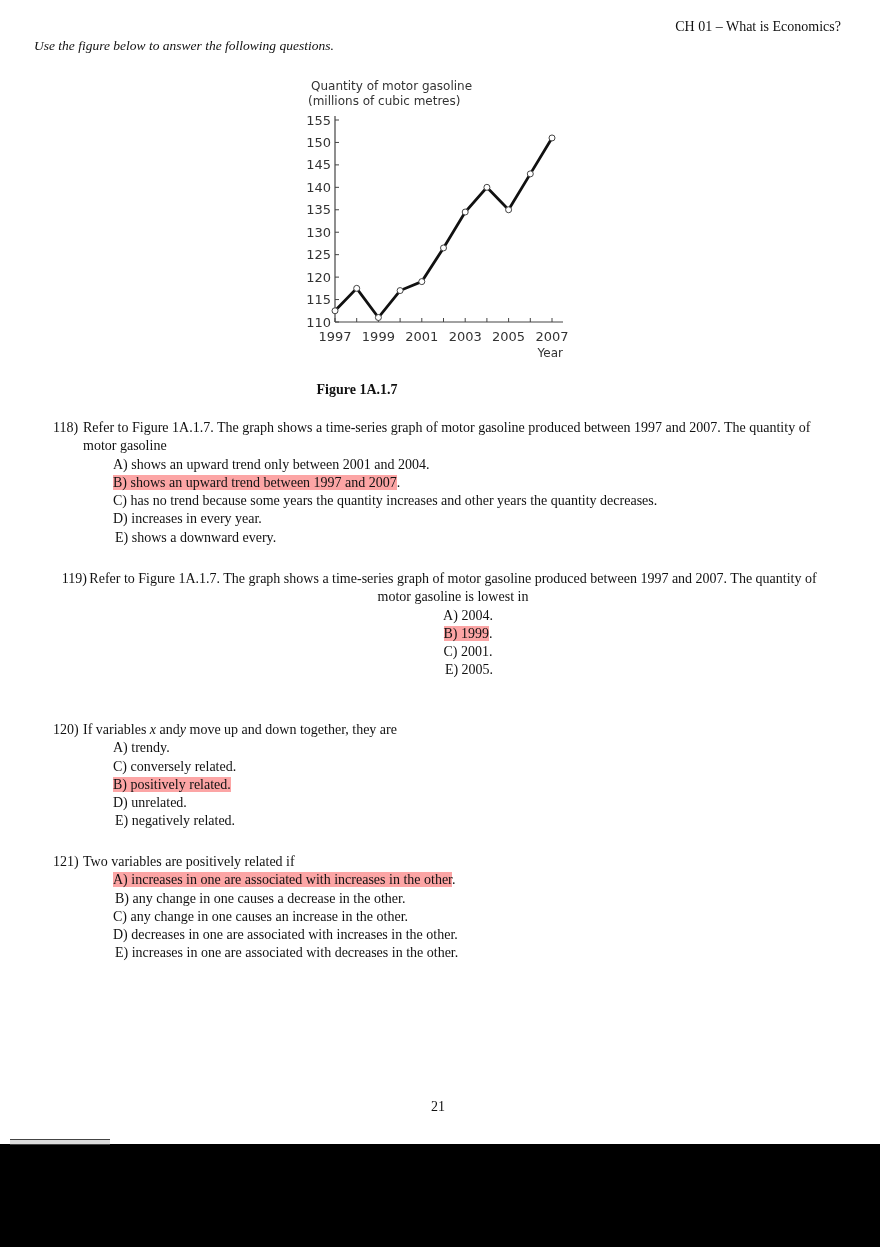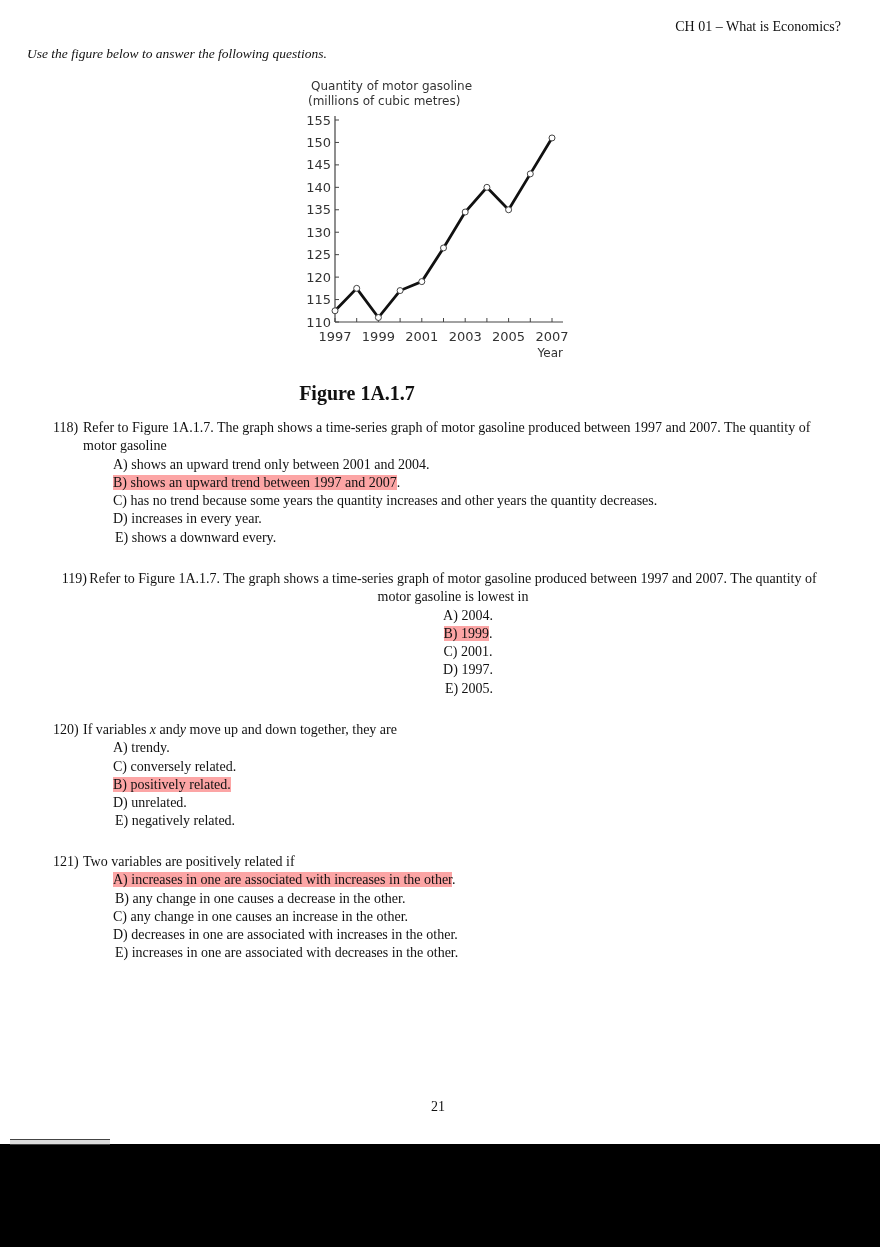--- a/index.html
+++ b/index.html
@@ -10,29 +10,29 @@
       color: #111;
     }
     .page {
       position: absolute; left: 0; top: 0; width: 880px; height: 1144px;
       background: #fff;
     }
     .header-right {
       position: absolute; right: 39px; top: 19px; font-size: 14px;
     }
     .instructions {
-      position: absolute; left: 27px; top: 38px; font-size: 13.5px; font-style: italic; margin-top: 8px;
+      position: absolute; left: 34px; top: 38px; font-size: 13.5px; font-style: italic;
     }
     .figure {
       position: absolute; left: 296px; top: 74px; width: 290px; height: 296px;
     }
     .figure svg { display: block; }
     .fig-caption {
       position: absolute; left: 0; width: 714px; top: 382px; text-align: center;
-      font-size: 20px; font-weight: bold;
+      font-size: 14px; font-weight: bold;
     }
     .question { position: absolute; left: 53px; width: 770px; font-size: 14px; line-height: 18.3px; }
     .q-stem { padding-left: 30px; text-indent: -30px; }
     .q-num { display: inline-block; width: 30px; text-indent: 0; }
     .options { margin-left: 60px; }
     .option { white-space: nowrap; }
     .option.opt-e { padding-left: 2px; }
     .hl { background: #fca5a5; }
     .var { font-style: italic; }
     .page-number {
@@ -128,21 +128,20 @@
       <div class="option opt-e"><span>E) shows a downward every.</span></div>
     </div>
   </div>
 
   <div class="question" style="top:570px;text-align:center;">
     <div class="q-stem"><span class="q-num">119)</span><span>Refer to Figure 1A.1.7. The graph shows a time-series graph of motor gasoline produced between 1997 and 2007. The quantity of motor gasoline is lowest in</span></div>
     <div class="options">
       <div class="option"><span>A) 2004.</span></div>
       <div class="option"><span class="hl">B) 1999</span><span>.</span></div>
       <div class="option"><span>C) 2001.</span></div>
-      <div class="option"><span>D) 1997.</span></div>
       <div class="option opt-e"><span>E) 2005.</span></div>
     </div>
   </div>
 
   <div class="question" style="top:721px;">
     <div class="q-stem"><span class="q-num">120)</span><span><span>If variables </span><span class="var">x</span><span> and</span><span class="var">y</span><span> move up and down together, they are</span></span></div>
     <div class="options">
       <div class="option"><span>A) trendy.</span></div>
       <div class="option"><span>C) conversely related.</span></div>
       <div class="option"><span class="hl">B) positively related.</span></div>

